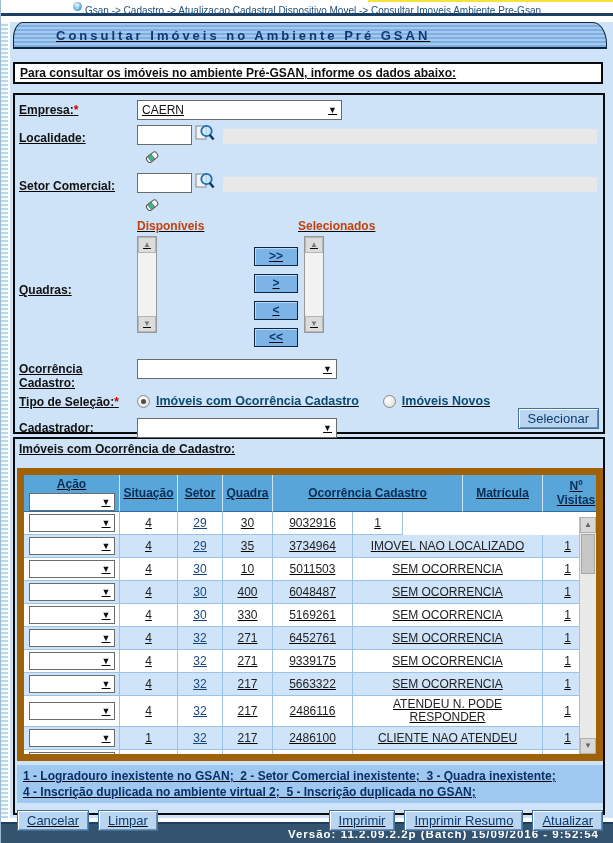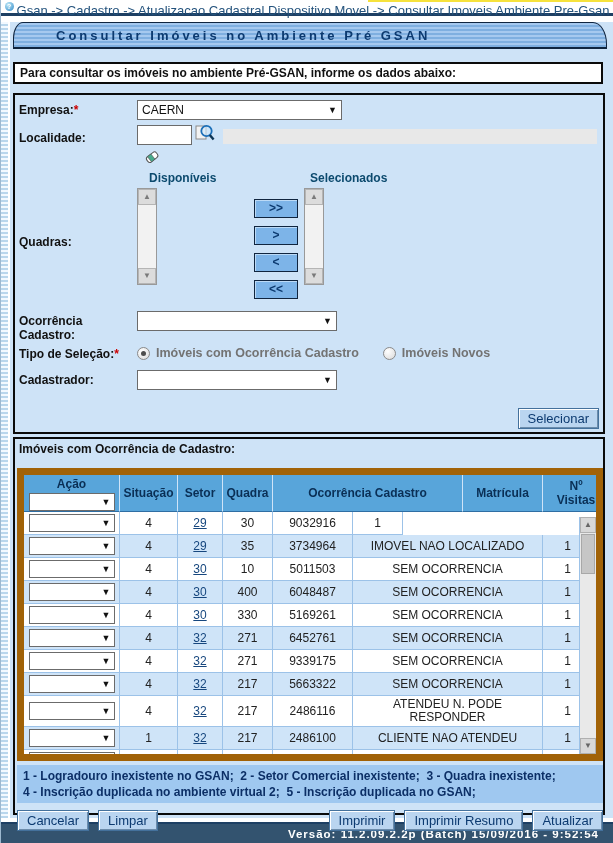--- a/index.html
+++ b/index.html
@@ -4,25 +4,25 @@
 <style>
   * { margin:0; padding:0; box-sizing:border-box; }
   html,body { width:613px; }
   body { font-family:"Liberation Sans", sans-serif; background:#fff; }
   .window { position:relative; width:613px; height:843px; border-left:1px solid #9db8cf; overflow:hidden; background:#fff; }
 
   
   .crumbbar { position:relative; height:13px; background:#ffffff; display:flex; align-items:center; justify-content:center; gap:3px; }
   .yellow-line { position:absolute; top:0; right:0; width:245px; height:2px; background:#f6e23c; }
   .help-icon { width:9px; height:9px; border-radius:50%; background:radial-gradient(circle at 35% 30%, #bfe9f7, #2f89c9); color:#fff; font-size:7px; line-height:9px; text-align:center; font-weight:bold; flex:0 0 auto; }
-  .crumbtext { font-size:13px; color:#23527c; white-space:nowrap;margin-top:8px; }
+  .crumbtext { font-size:10px; color:#23527c; white-space:nowrap;margin-top:8px; }
   .navy-line { height:3px; background:#1d3f63; }
 
   
-  .main { position:relative; height:796px; background:#cee3f7; padding-left:12px; padding-right:5px; }
+  .main { position:relative; height:796px; background:#cee3f7; padding-left:12px; padding-right:5px;text-decoration:underline; }
   .stripe-edge { position:absolute; left:0; top:0; bottom:0; width:9px;
      background:repeating-linear-gradient(180deg,#f2f9ff 0 2px,#b9d6ec 2px 4px);
      border-right:2px solid #ffffff; }
 
   
   .title-tab { margin-top:6px; height:27px; width:594px; border:1px solid #10253f; border-bottom:2px solid #10253f;
      border-radius:10px 14px 0 0 / 16px 22px 0 0;
      background:repeating-linear-gradient(180deg,#a6c9ef 0 2px,#7fafe0 2px 4px);
      display:flex; align-items:center; padding-left:42px;
      color:#0c3a70; font-weight:bold; font-size:13px; letter-spacing:3px; }
@@ -38,33 +38,33 @@
   .fselect { width:205px; height:20px; background:#fff; border:1px solid #6b6b6b; display:flex; align-items:center; justify-content:space-between; padding:0 4px; font-size:12px; color:#111; }
   .fselect .caret { font-size:9px; color:#111; }
   .txtinput { width:55px; height:20px; border:1px solid #6b6b6b; background:#fff; font-size:12px; padding:0 2px; font-family:"Liberation Sans",sans-serif; }
   .grayfield { flex:1; height:15px; background:#e8e8e8; margin-left:8px; margin-right:2px; margin-top:3px; }
   .lookup-line { display:flex; align-items:center; flex:1; }
   .icon-btn { margin-left:3px; cursor:pointer; flex:0 0 auto; }
   .eraser-row { margin-top:1px; margin-left:4px; }
 
   
   .dual-wrap { position:relative; flex:1; }
-  .dual-labels { display:flex; font-size:12px; font-weight:bold; color:#0c4a6e;margin-left:12px; }
+  .dual-labels { display:flex; font-size:12px; font-weight:bold; color:#c2410c; }
   .dl-a { width:161px; }
   .scrollbox { width:20px; height:97px; border:1px solid #999; background:#f2f2f2; display:flex; flex-direction:column; justify-content:space-between; margin-top:3px; }
   .sb-btn { height:16px; background:#dcdcdc; border:1px solid #b5b5b5; color:#7a7a7a; font-size:8px; line-height:14px; text-align:center; }
   .dual-cols { display:flex; }
   .transfer-col { display:flex; flex-direction:column; gap:8px; margin-left:97px; margin-top:14px; }
   .tbtn { width:44px; height:19px; background:#7db4e8; border:1px solid #10253f; box-shadow:inset 1px 1px 0 #bcdaf6; color:#0c3a70; font-weight:bold; font-size:12px; line-height:17px; text-align:center; cursor:pointer; }
   .rightbox-col { margin-left:6px; }
 
   .radio-row { display:flex; align-items:center; gap:6px; padding-top:2px; }
   .radio { width:13px; height:13px; border-radius:50%; border:1px solid #8a8a8a; background:radial-gradient(circle at 35% 30%, #ffffff, #d9d9d9); position:relative; flex:0 0 auto; }
   .radio.checked::after { content:""; position:absolute; left:3px; top:3px; width:5px; height:5px; border-radius:50%; background:#4d4d4d; }
-  .radio-label { font-size:12.5px; font-weight:bold; color:#737373; margin-right:18px; }
+  .radio-label { font-size:12.5px; font-weight:bold; color:#0c4a6e; margin-right:18px; }
 
   .btn { background:#bad5f0; border:1px solid #44719c; box-shadow:inset 1px 1px 0 #ffffff, inset -1px -1px 0 #6c8cab; color:#0c3a70; font-size:13px; padding:2px 9px; cursor:pointer; font-family:"Liberation Sans",sans-serif; }
   .selecionar-pos { position:absolute; right:4px; bottom:3px; }
 
   
   .results-panel { margin-top:3px; width:592px; height:378px; border:2px solid #0a0a0a; background:#cee3f7; padding:2px 2px; }
   .section-label { font-size:12px; font-weight:bold; color:#111; padding:1px 2px 12px 2px; }
 
   .tblwrap { position:relative; width:586px; height:293px; overflow:hidden; border:7px solid #a16207; background:#fff; }
   .trow { display:flex; width:586px; }
@@ -147,20 +147,46 @@
                   <g transform="rotate(-38 8 9)">
                     <rect x="2" y="6" width="12" height="6.5" rx="2.6" fill="#ffffff" stroke="#555"></rect>
                     <path d="M4.6 6 L9 6 L9 12.5 L4.6 12.5 Z" fill="#47ab8d" stroke="#555" stroke-width="0.6"></path>
                   </g>
                 </svg>
             </span>
           </div>
         </div>
       </div>
 
+      <div class="frow">
+        <div class="flabel" style="padding-top:8px;">Setor Comercial:</div>
+        <div style="flex:1;">
+          <div class="lookup-line">
+            <input class="txtinput" type="text" value="" style="">
+            <span class="icon-btn">
+              <svg width="20" height="20" viewBox="0 0 20 20">
+                  <rect x="1" y="3" width="10" height="13" fill="#f2f2f2" stroke="#8a8a8a"></rect>
+                  <circle cx="11.5" cy="8" r="5.2" fill="#cfe8fb" fill-opacity="0.65" stroke="#1c6fb8" stroke-width="1.8"></circle>
+                  <line x1="14.8" y1="12" x2="18.6" y2="16.5" stroke="#0d3555" stroke-width="2.4"></line>
+                </svg>
+            </span>
+            <div class="grayfield"></div>
+          </div>
+          <div class="eraser-row">
+            <span class="icon-btn">
+              <svg width="17" height="17" viewBox="0 0 17 17">
+                  <g transform="rotate(-38 8 9)">
+                    <rect x="2" y="6" width="12" height="6.5" rx="2.6" fill="#ffffff" stroke="#555"></rect>
+                    <path d="M4.6 6 L9 6 L9 12.5 L4.6 12.5 Z" fill="#47ab8d" stroke="#555" stroke-width="0.6"></path>
+                  </g>
+                </svg>
+            </span>
+          </div>
+        </div>
+      </div>
 
       <div class="frow" style="margin-top:2px;">
         <div class="flabel" style="padding-top:64px;">Quadras:</div>
         <div class="dual-wrap">
           <div class="dual-labels">
             <div class="dl-a">Disponíveis</div>
             <div>Selecionados</div>
           </div>
           <div class="dual-cols">
             <div class="scrollbox">

